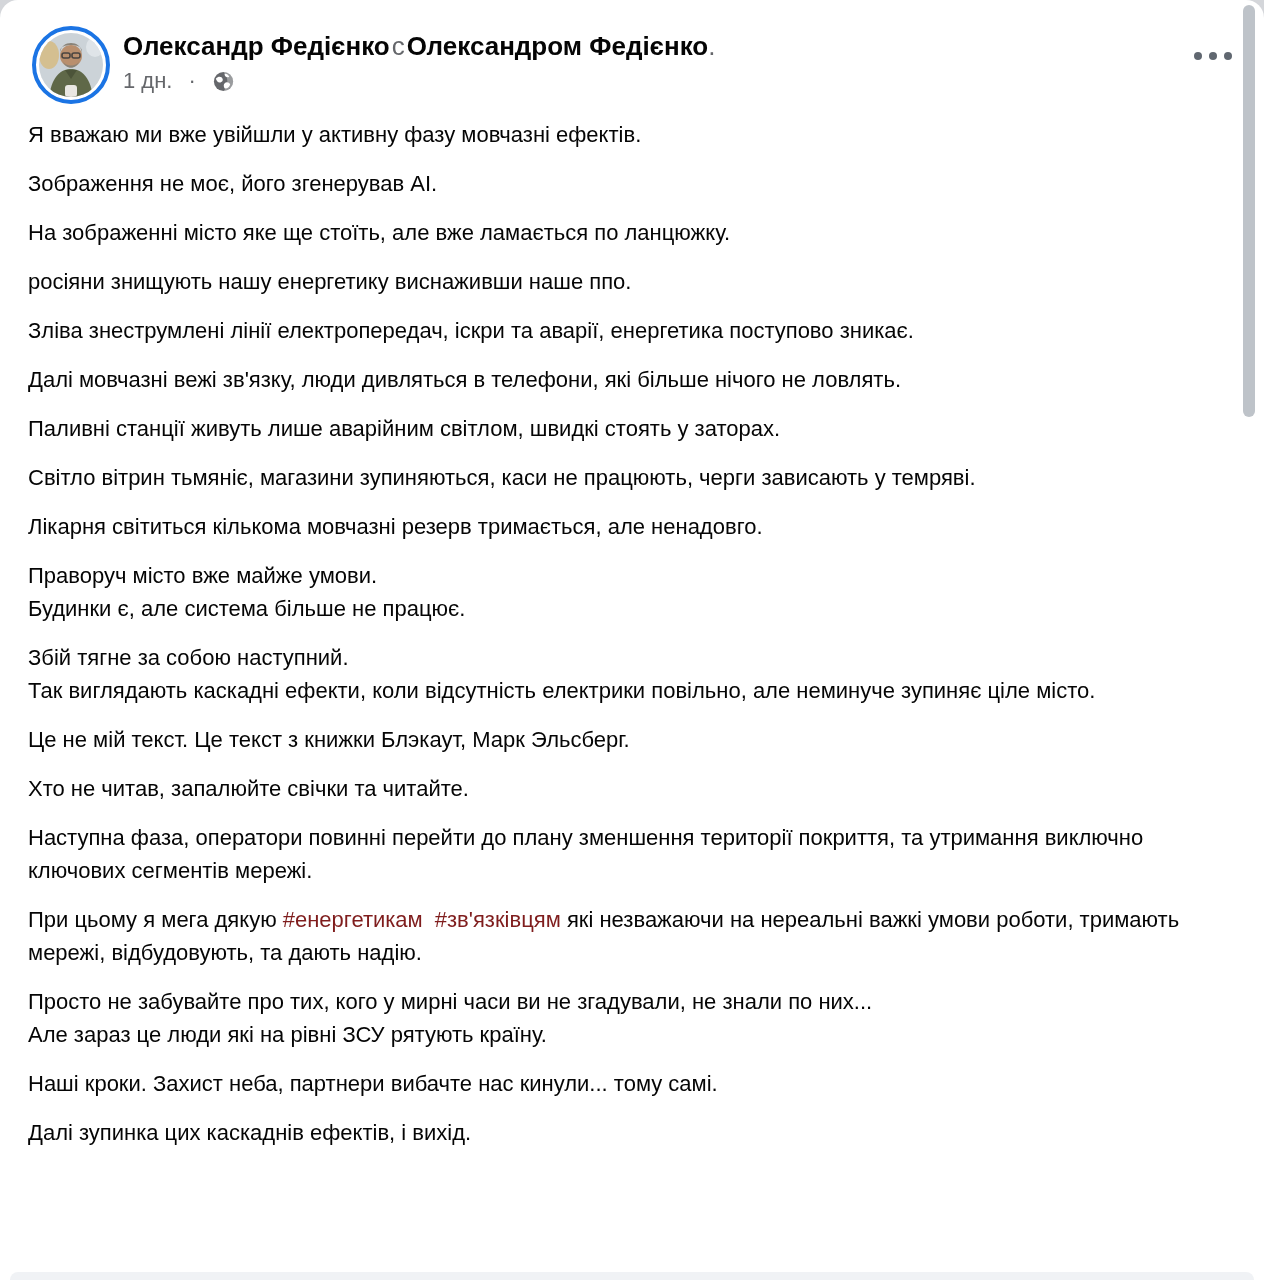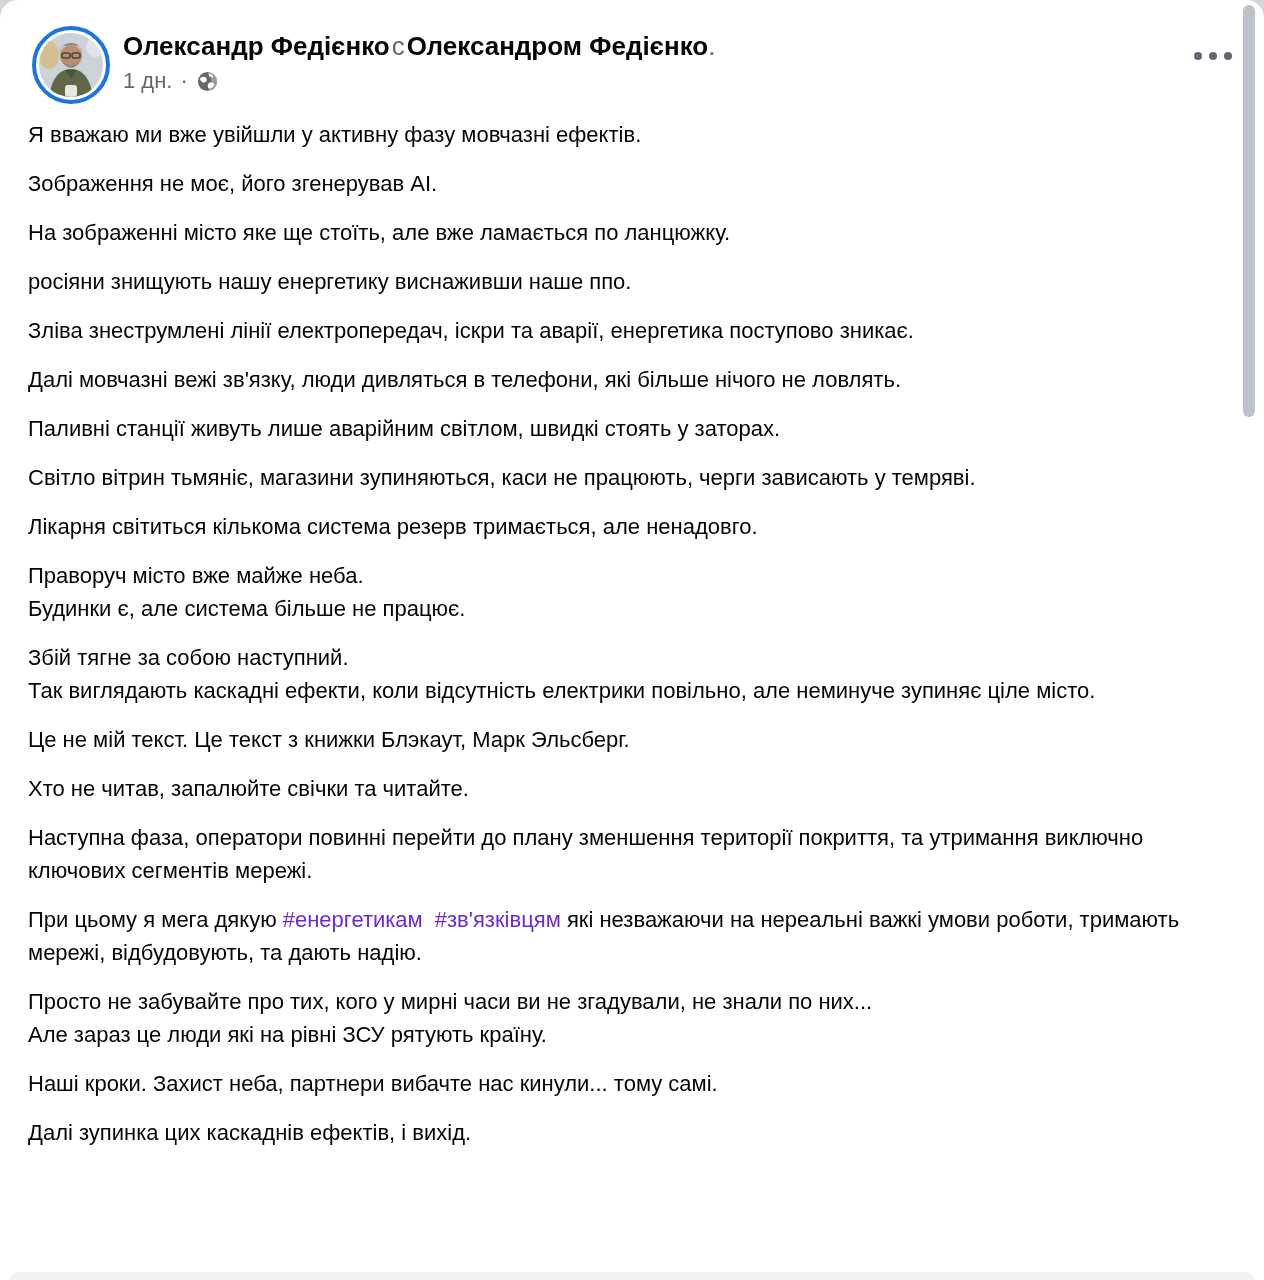--- a/index.html
+++ b/index.html
@@ -20,27 +20,27 @@
     width:78px; height:78px; box-sizing:border-box; flex:0 0 78px;
     border:4px solid #1b74e4; border-radius:50%;
     background:#fff; display:flex; align-items:center; justify-content:center;
   }
   .avatar-photo { width:64px; height:64px; border-radius:50%; overflow:hidden; display:block; }
   .header-text { margin-left:13px; padding-top:3px; min-width:0; }
   .author-line { font-size:26px; line-height:35px; color:#050505; white-space:nowrap; }
   .author-line a { color:#050505; font-weight:700; text-decoration:none; }
   .connector { color:#65676b; font-weight:400; padding:0 2px; }
   .name-suffix { color:#65676b; }
-  .meta-line { display:flex; align-items:center; gap:8px; font-size:22px; line-height:30px; color:#65676b; margin-top:2px; }
+  .meta-line { display:flex; align-items:center; gap:16px; font-size:22px; line-height:30px; color:#65676b; margin-top:2px; }
   .menu-dots { margin-left:auto; margin-top:20px; display:flex; gap:7px; padding:6px 4px; cursor:pointer; }
   .menu-dots i { width:8px; height:8px; border-radius:50%; background:#606770; display:block; }
   
   .post-body { padding:8px 34px 0 28px; font-size:22px; line-height:33px; color:#050505; }
   .post-body p { margin:0 0 16px 0; }
-  .hashtag { color:#6d28d9; text-decoration:none; }
+  .hashtag { color:#7f1d1d; text-decoration:none; }
   .hashtag.second { margin-left:12px; }
   
   .scrollbar-thumb {
     position:absolute; top:5px; right:9px; width:12px; height:412px;
     background:#bec3c9; border-radius:7px;
   }
   .next-card-edge {
     position:absolute; bottom:0; left:10px; right:10px; height:8px;
     background:#f0f2f5; border-radius:12px 12px 0 0;
   }
@@ -92,24 +92,24 @@
 
   <div class="post-body">
     <p><span>Я вважаю ми вже увійшли у активну фазу мовчазні ефектів.</span></p>
     <p><span>Зображення не моє, його згенерував AI.</span></p>
     <p><span>На зображенні місто яке ще стоїть, але вже ламається по ланцюжку.</span></p>
     <p><span>росіяни знищують нашу енергетику виснаживши наше ппо.</span></p>
     <p><span>Зліва знеструмлені лінії електропередач, іскри та аварії, енергетика поступово зникає.</span></p>
     <p><span>Далі мовчазні вежі зв'язку, люди дивляться в телефони, які більше нічого не ловлять.</span></p>
     <p><span>Паливні станції живуть лише аварійним світлом, швидкі стоять у заторах.</span></p>
     <p><span>Світло вітрин тьмяніє, магазини зупиняються, каси не працюють, черги зависають у темряві.</span></p>
-    <p><span>Лікарня світиться кількома система резерв тримається, але ненадовго.</span></p>
+    <p><span>Лікарня світиться кількома мовчазні резерв тримається, але ненадовго.</span></p>
     <p>
       </p>
-      <div>Праворуч місто вже майже неба.</div>
+      <div>Праворуч місто вже майже умови.</div>
       <div>Будинки є, але система більше не працює.</div>
     <p></p>
     <p>
       </p>
       <div>Збій тягне за собою наступний.</div>
       <div>Так виглядають каскадні ефекти, коли відсутність електрики повільно, але неминуче зупиняє ціле місто.</div>
     <p></p>
     <p><span>Це не мій текст. Це текст з книжки Блэкаут, Марк Эльсберг.</span></p>
     <p><span>Хто не читав, запалюйте свічки та читайте.</span></p>
     <p><span>Наступна фаза, оператори повинні перейти до плану зменшення території покриття, та утримання виключно ключових сегментів мережі.</span></p>

